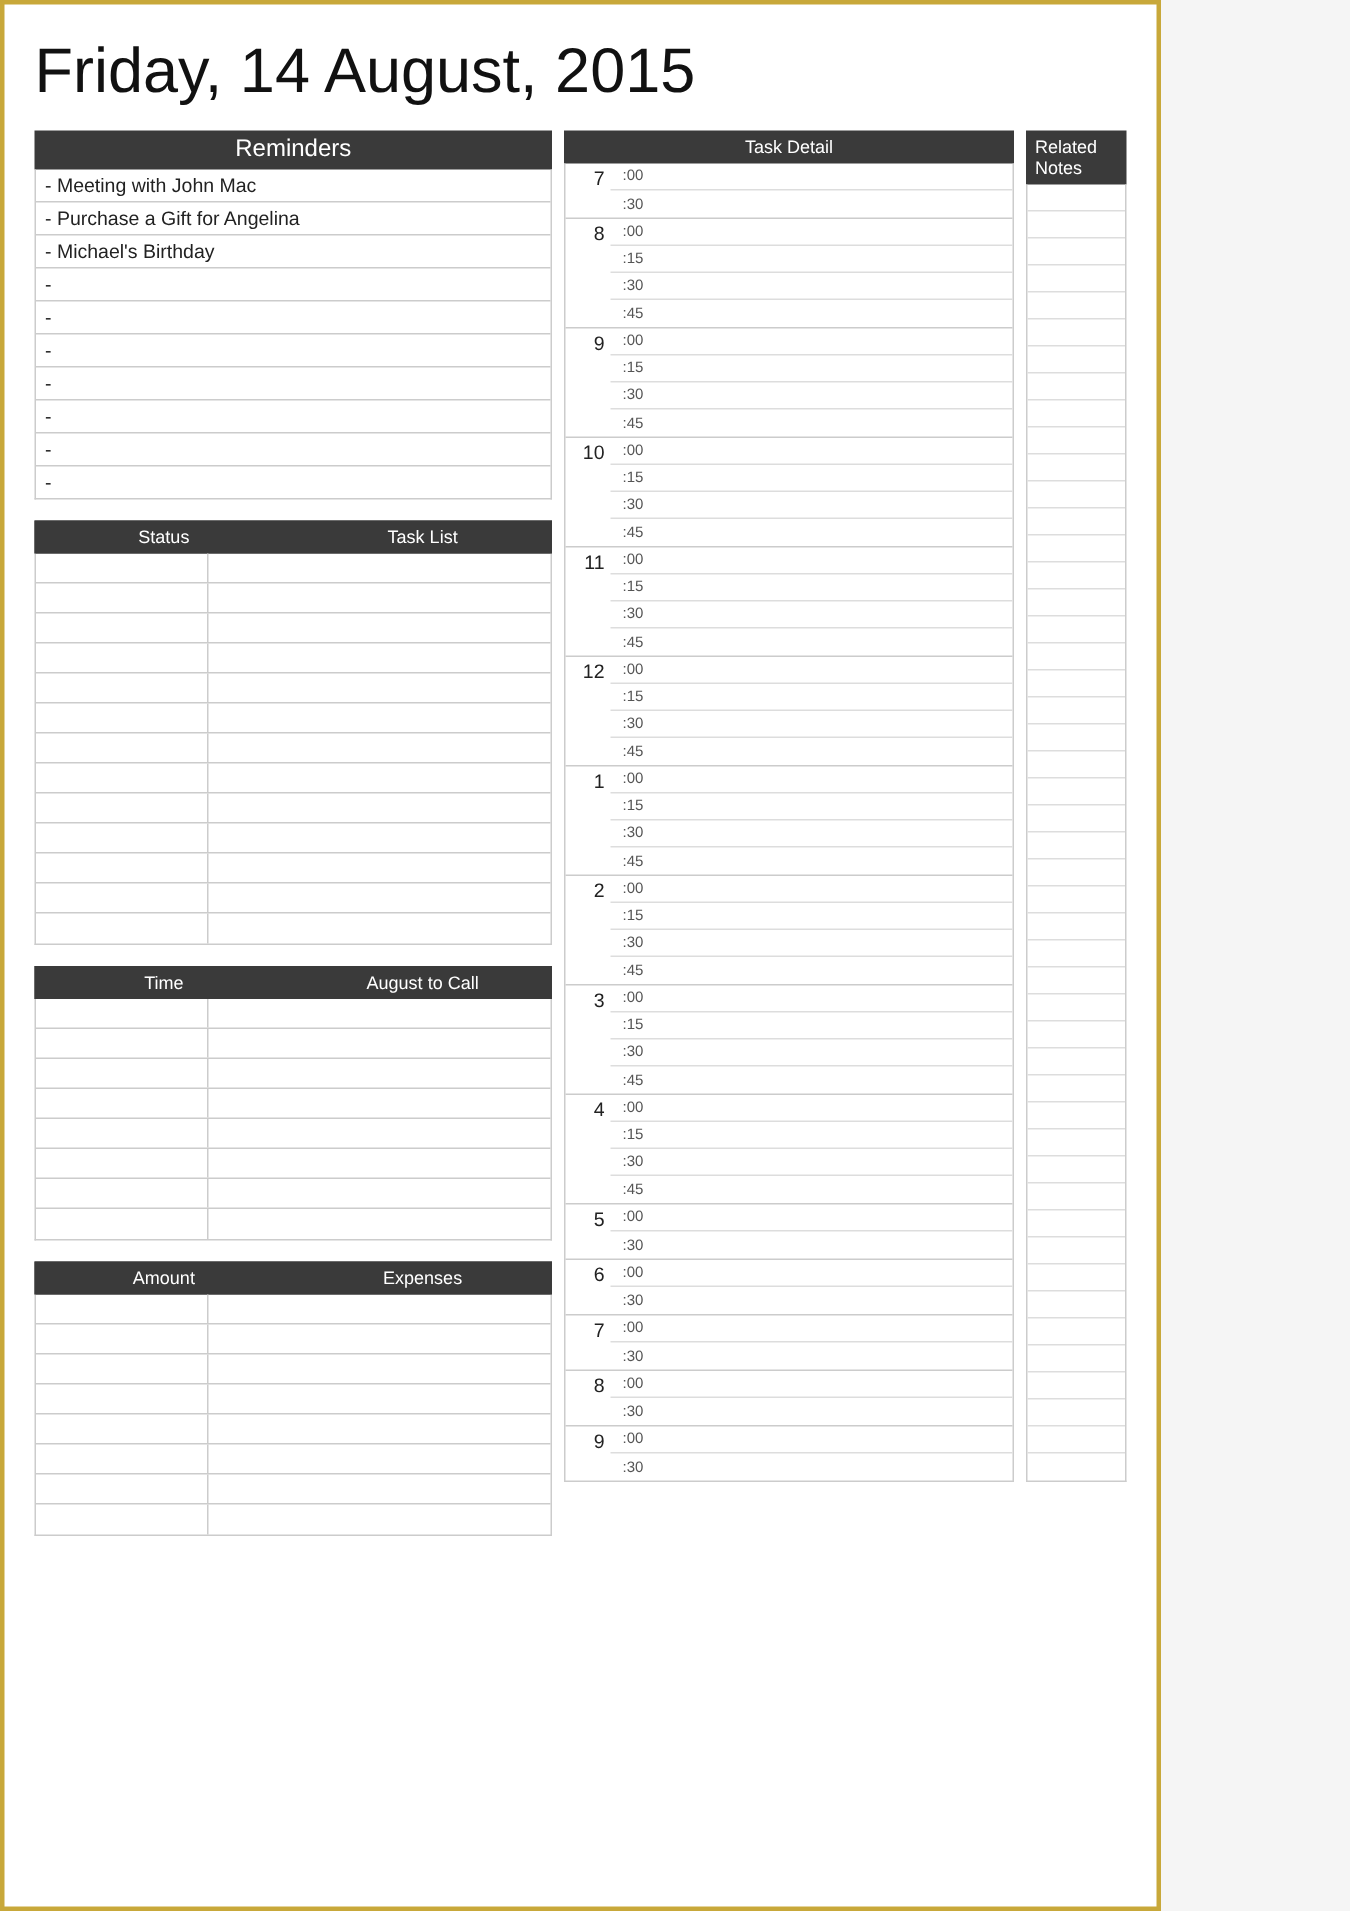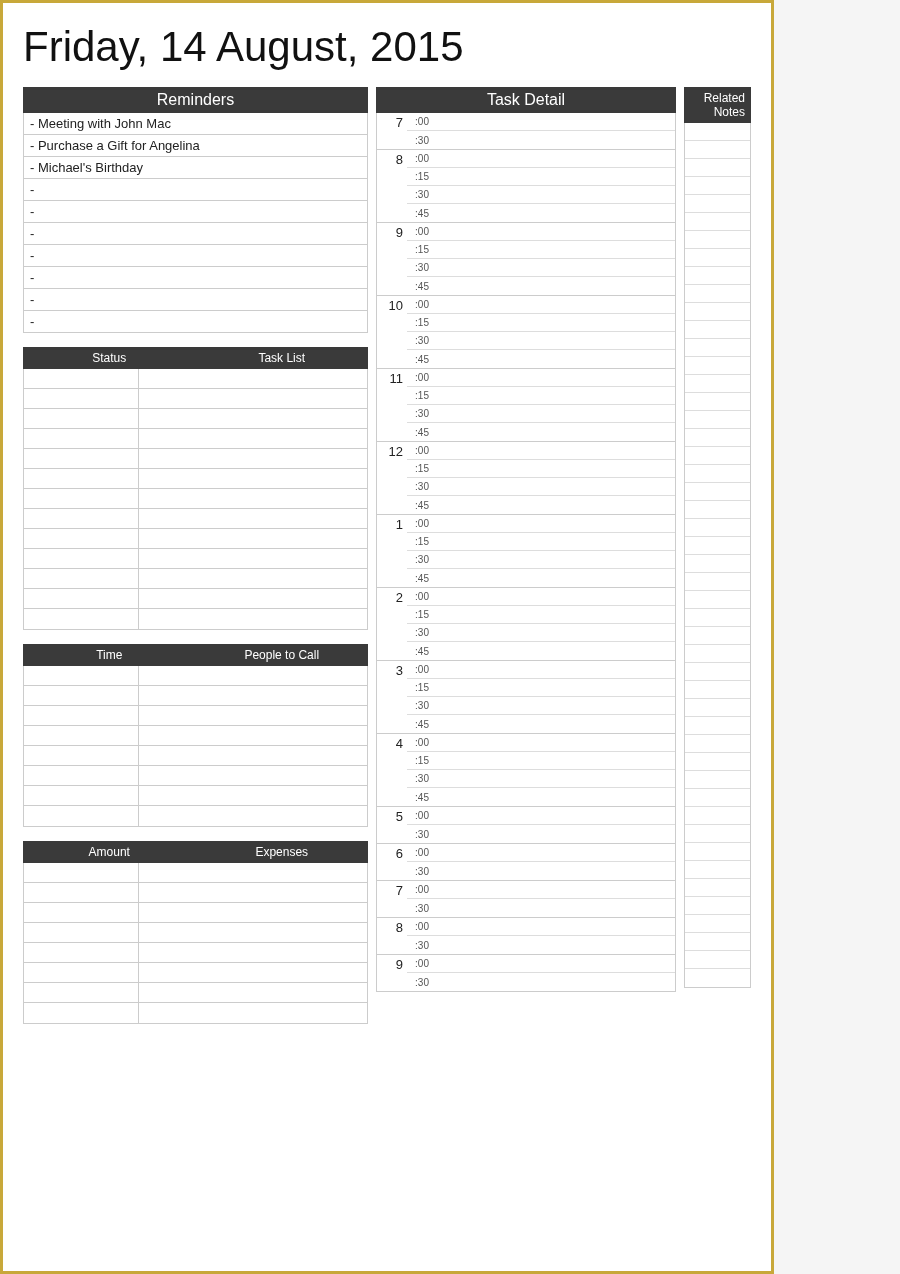--- a/index.html
+++ b/index.html
@@ -149,21 +149,21 @@
 
     
     .task-detail-section {
       border: 1px solid #ccc;
       border-top: none;
     }
     .task-detail-header {
       background: #3a3a3a;
       color: #fff;
       text-align: center;
-      font-size: 16px;
+      font-size: 12px;
       padding: 4px 6px;
       margin-bottom: 0;
     }
     .time-block {
       display: flex;
       border-bottom: 1px solid #ccc;
     }
     .time-block:last-child { border-bottom: none; }
     .hour-label {
       width: 30px;
@@ -203,21 +203,21 @@
     }
 
     
     .related-notes-section {
       border: 1px solid #ccc;
       border-top: none;
     }
     .related-notes-header {
       background: #3a3a3a;
       color: #fff;
-      text-align: right;
+      text-align: left;
       font-size: 12px;
       padding: 4px 6px;
     }
     .note-row {
       border-bottom: 1px solid #ddd;
       min-height: 18px;
       padding: 2px 4px;
       font-size: 11px;
     }
     .note-row:last-child { border-bottom: none; }
@@ -313,21 +313,21 @@
             <div class="task-row">
     <div class="task-status-cell"></div>
     <div class="task-name-cell"></div>
   </div>
           </div>
       </div>
 
       <div class="people-section">
         <div class="section-header-split">
           <span class="section-header-half">Time</span>
-          <span class="section-header-half">People to Call</span>
+          <span class="section-header-half">August to Call</span>
         </div>
         <div class="section-outer" id="people-rows">
             <div class="people-row">
     <div class="people-time-cell"></div>
     <div class="people-name-cell"></div>
   </div>
             <div class="people-row">
     <div class="people-time-cell"></div>
     <div class="people-name-cell"></div>
   </div>

